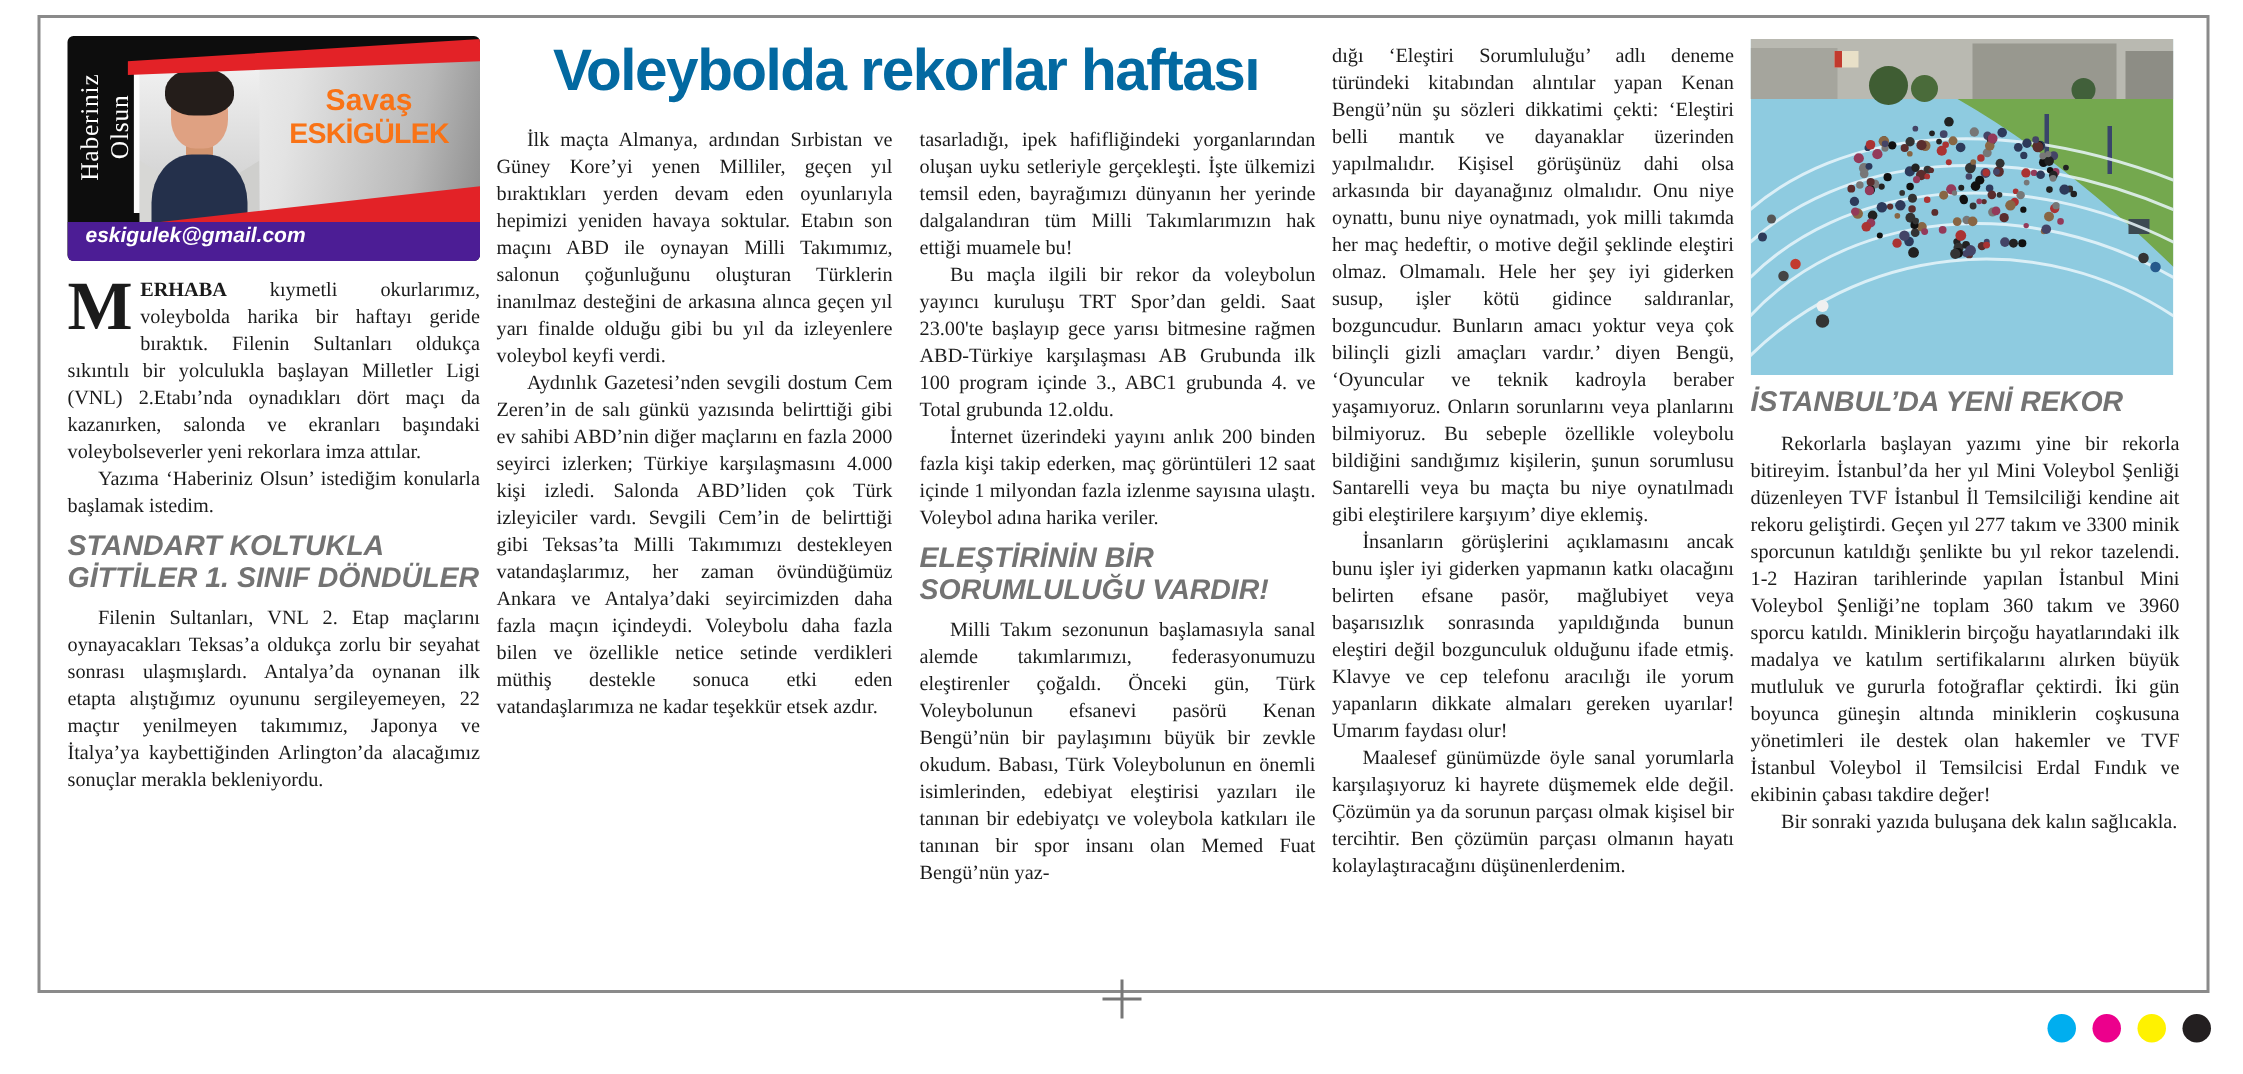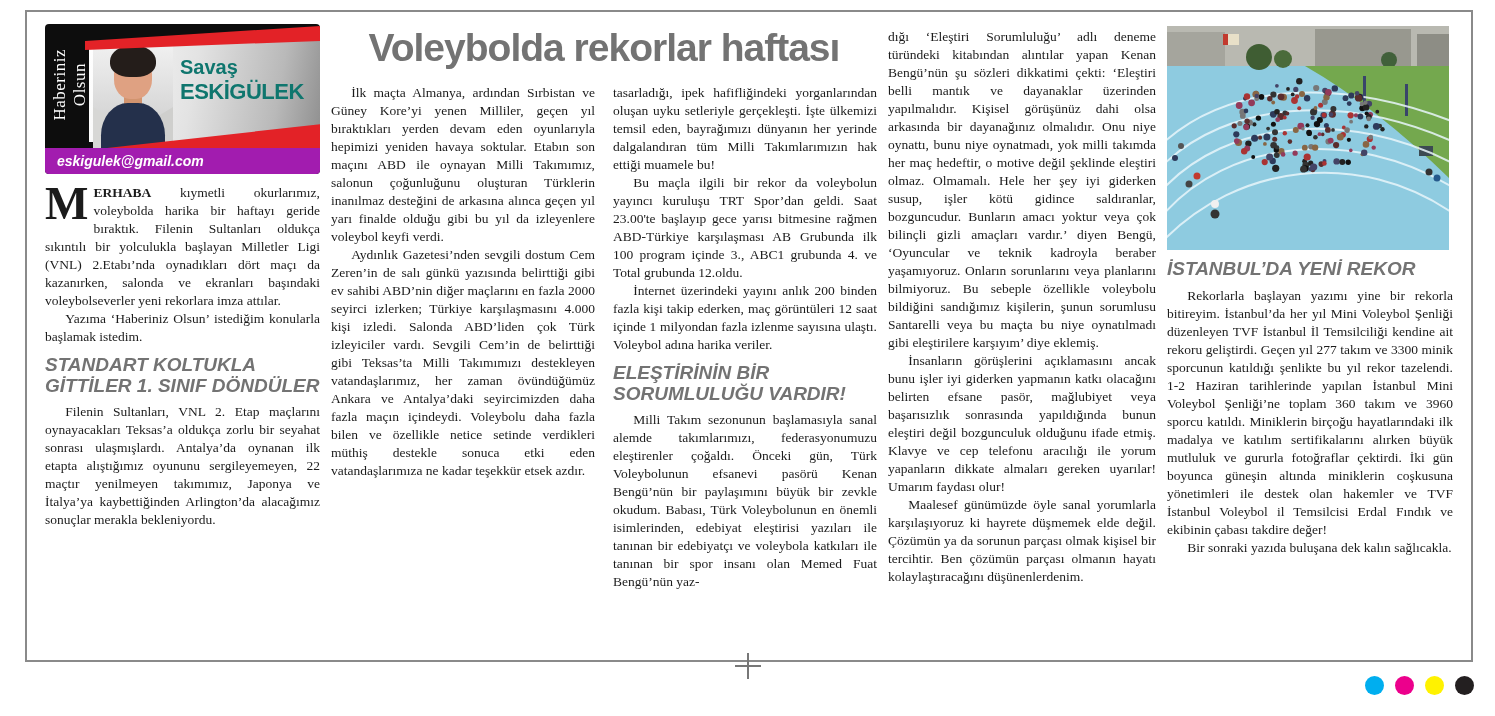--- a/index.html
+++ b/index.html
@@ -10,46 +10,46 @@
   .col{box-sizing:border-box;}
   .col1{width:275px;}
   .colcenter{width:546px;}
   .col4{width:268px;padding-top:4px;}
   .col5{width:286px;}
   .twocol{display:flex;gap:18px;}
   .twocol .inner{width:266px;}
   p{margin:0;font-size:13.5px;line-height:18px;text-align:justify;}
   p.ind{text-indent:1.5em;}
   h1.headline{margin:2px 0 14px 0;text-align:center;font-family:"Liberation Sans",sans-serif;
-      font-weight:700;font-size:39px;letter-spacing:-1px;color:#737373;white-space:nowrap;}
+      font-weight:700;font-size:39px;letter-spacing:-1px;color:#0369a1;white-space:nowrap;}
   h2.subhead{margin:9px 0 7px 0;font-family:"Liberation Sans",sans-serif;font-style:italic;
       font-weight:700;font-size:19px;line-height:1.08;color:#737373;}
   .dropcap{float:left;font-weight:700;font-size:46px;line-height:36px;padding:2px 5px 0 0;
       font-family:"Liberation Serif",serif;}
   .leadbold{font-weight:700;}
   
   .masthead{position:relative;width:275px;height:150px;background:#0d0d0d;border-radius:4px;
       overflow:hidden;margin-bottom:10px;}
   .vert{position:absolute;left:2px;top:0;width:46px;height:122px;display:flex;justify-content:center;
       align-items:center;gap:0px;z-index:2;}
   .vert span{writing-mode:vertical-rl;transform:rotate(180deg);color:#fff;
       font-family:"Liberation Serif",serif;font-size:17px;letter-spacing:.5px;}
   .red-top{position:absolute;left:40px;top:2px;width:235px;height:24px;background:#e32227;
       clip-path:polygon(0 62%,100% 0,100% 62%,0 100%);z-index:3;}
   .silver{position:absolute;left:44px;top:15px;width:231px;height:103px;
       background:linear-gradient(100deg,#ffffff 0%,#e3e3e3 45%,#b9b9b9 80%,#8f8f8f 100%);
       clip-path:polygon(0 9%,100% 1%,100% 100%,0 100%);z-index:1;}
   .red-bottom{position:absolute;left:44px;top:98px;width:231px;height:28px;background:#e32227;
       clip-path:polygon(0 100%,100% 8%,100% 100%);z-index:3;}
-  .name{position:absolute;right:8px;top:32px;width:132px;text-align:left;z-index:2;
-      font-family:"Liberation Sans",sans-serif;color:#0f766e;}
+  .name{position:absolute;right:8px;top:32px;width:132px;text-align:center;z-index:2;
+      font-family:"Liberation Sans",sans-serif;color:#f97316;}
   .name .first{font-weight:700;font-size:20px;}
-  .name .last{font-weight:700;font-size:22px;letter-spacing:-.5px;}
-  .email-bar{position:absolute;left:0;bottom:0;width:100%;height:26px;background:#a21caf;z-index:4;
-      display:flex;align-items:center;padding-left:12px;box-sizing:border-box;}
+  .name .last{font-weight:700;font-size:19px;letter-spacing:-.5px;}
+  .email-bar{position:absolute;left:0;bottom:0;width:100%;height:26px;background:#4c1d95;z-index:4;
+      display:flex;padding-left:12px;box-sizing:border-box;}
   .email-bar span{color:#fff;font-family:"Liberation Sans",sans-serif;font-style:italic;
       font-weight:700;font-size:14px;}
   
   .portrait{position:absolute;left:48px;top:17px;width:80px;height:108px;z-index:2;
       background:linear-gradient(180deg,#f2f2f2,#c9c9c9);overflow:hidden;}
   .hair{position:absolute;left:17px;top:4px;width:46px;height:32px;background:#241d1a;
       border-radius:50% 50% 42% 42%;}
   .face{position:absolute;left:21px;top:12px;width:38px;height:46px;background:#dfa182;
       border-radius:46% 46% 42% 42%;}
   .neck{position:absolute;left:31px;top:52px;width:18px;height:14px;background:#d2946f;}

